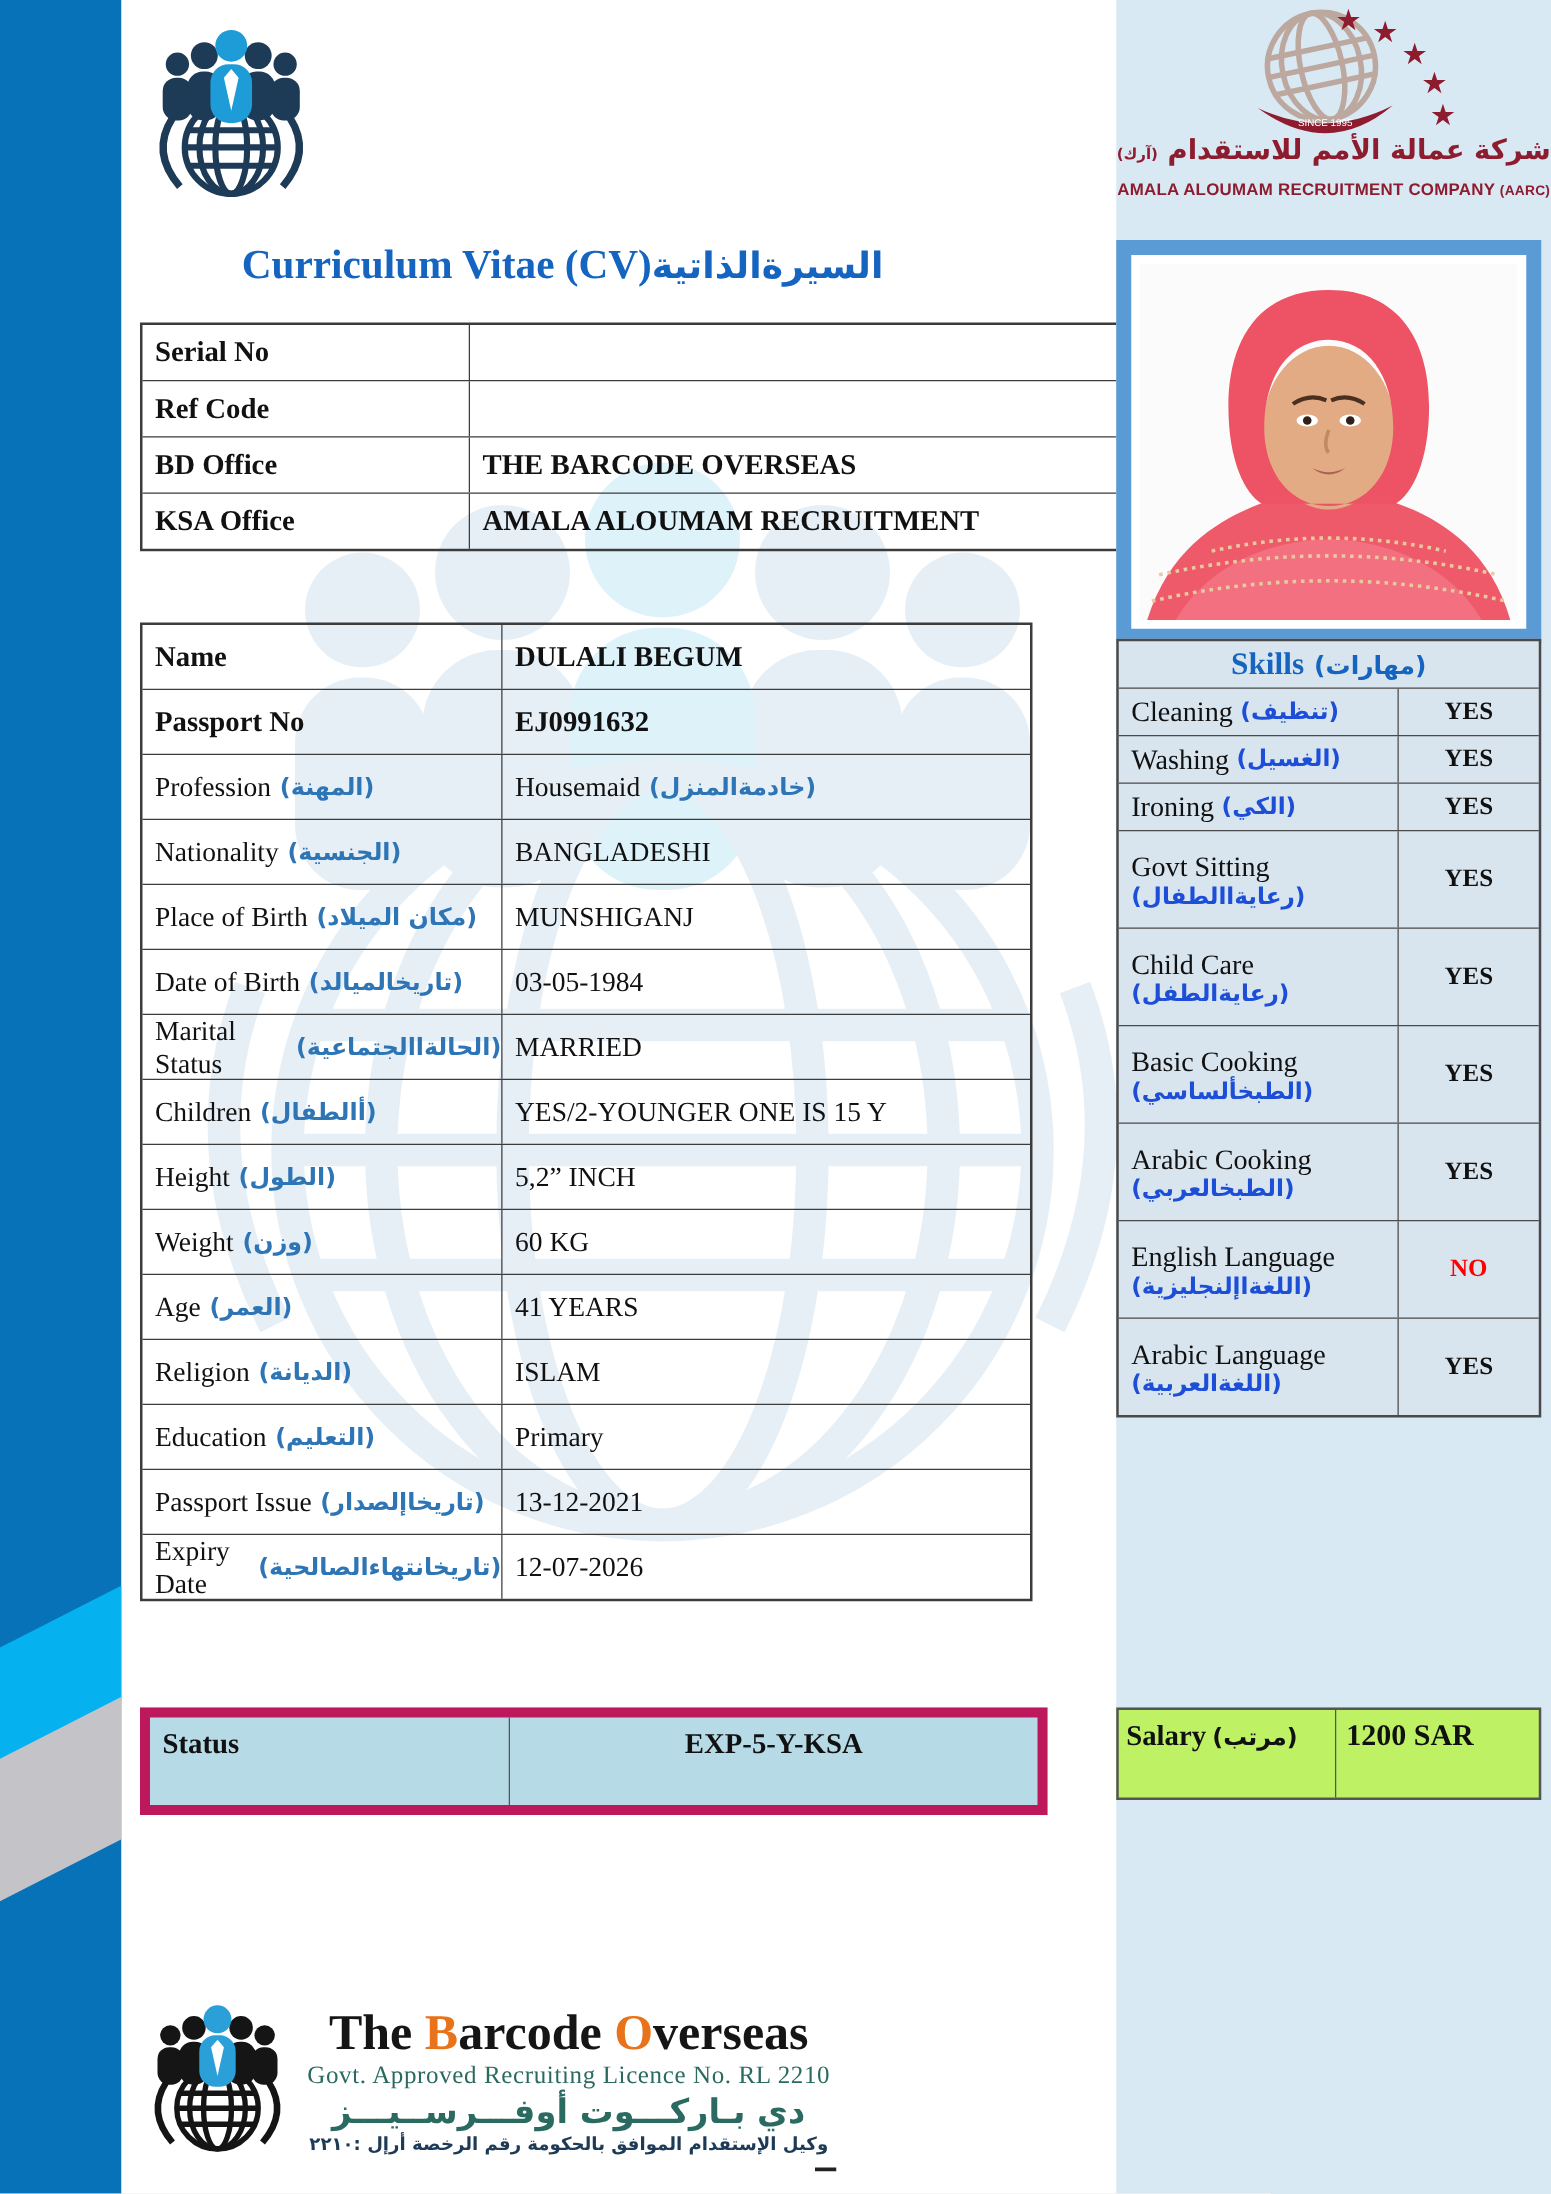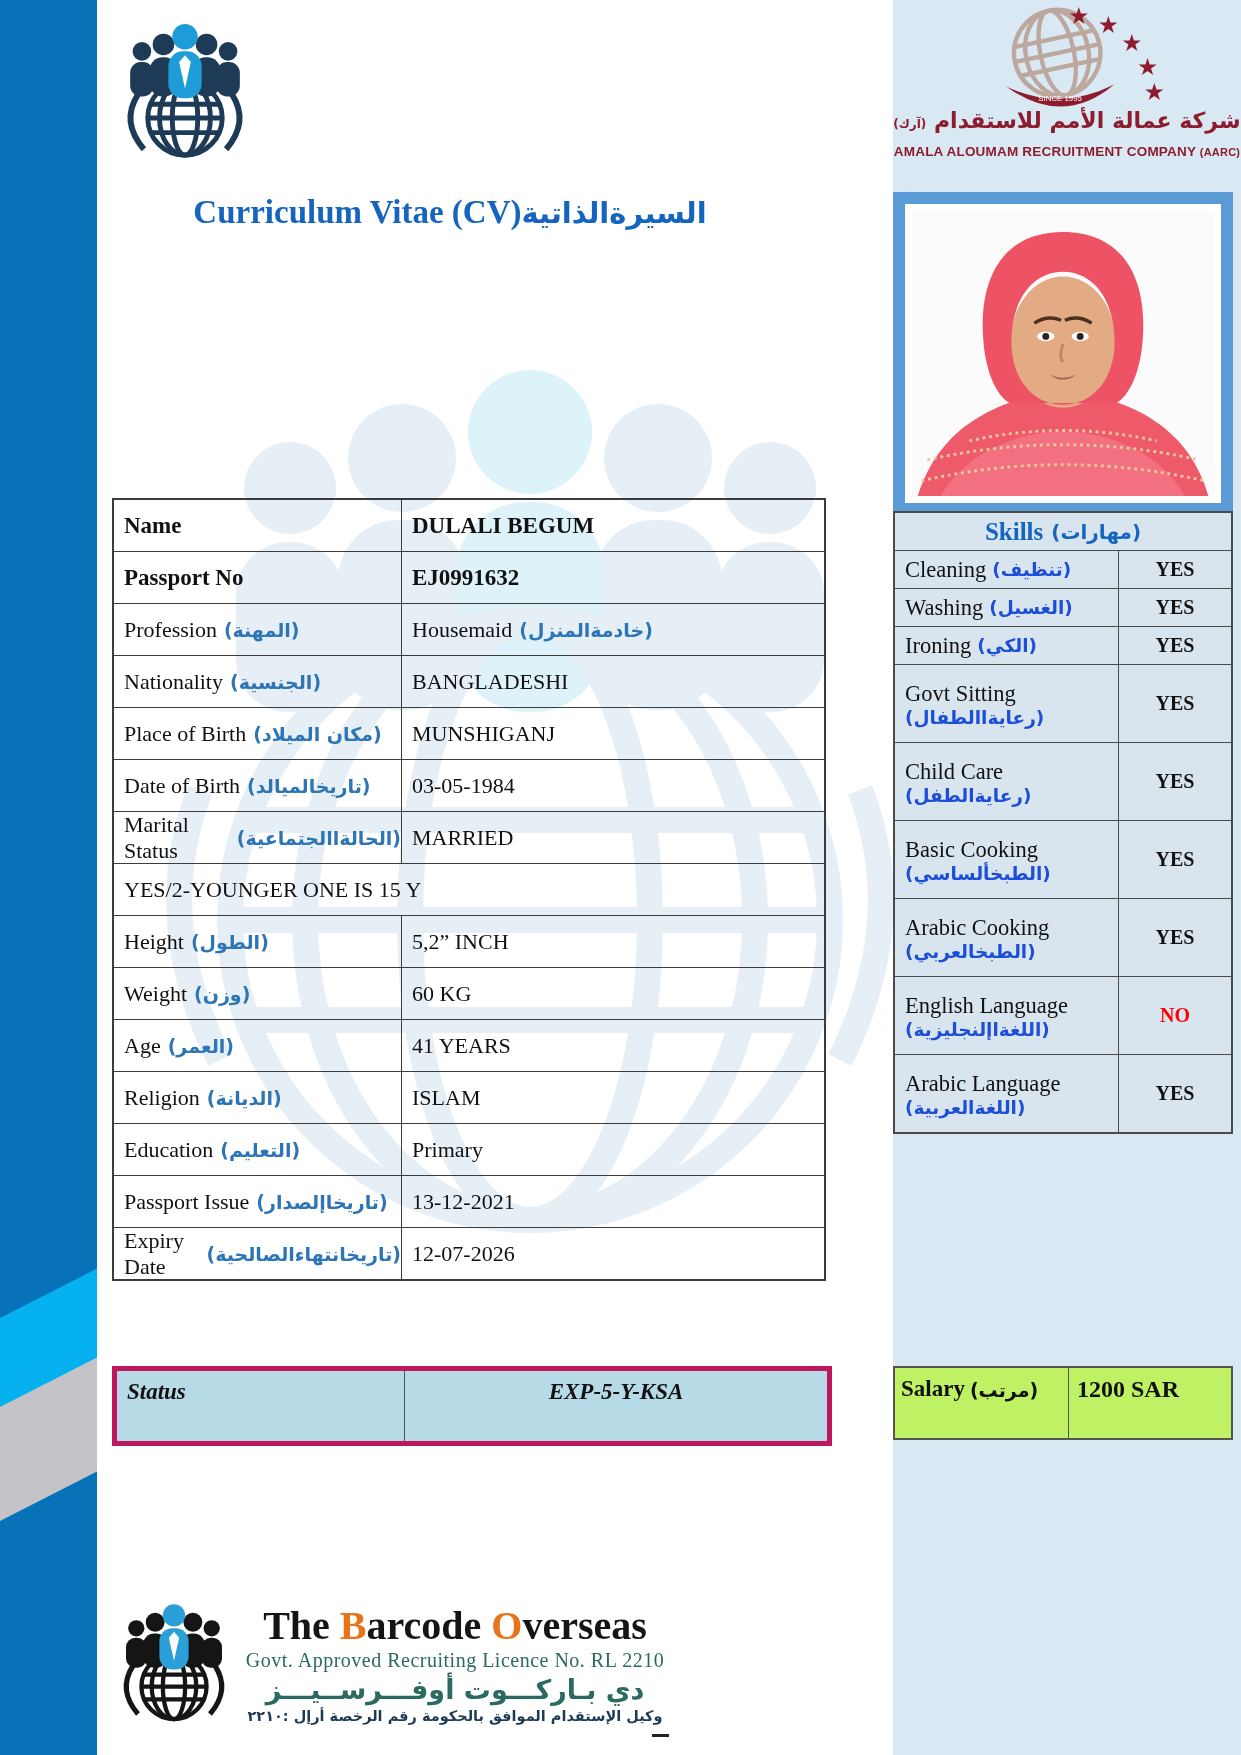--- a/index.html
+++ b/index.html
@@ -64,22 +64,22 @@
   .main-table{position:absolute;left:112px;top:498px;width:710px;border:2px solid #3c3c3c;z-index:1;}
   .m-row{display:flex;height:51px;border-top:1.6px solid #3c3c3c;}
   .m-row:first-child{border-top:none;}
   .m-label{width:288px;box-sizing:border-box;border-right:1.6px solid #3c3c3c;display:flex;align-items:center;
            gap:7px;padding-left:10px;font-size:22px;}
   .m-value{flex:1;display:flex;align-items:center;gap:7px;padding-left:10px;font-size:22px;}
   .m-row.bold .m-label,.m-row.bold .m-value{font-weight:bold;font-size:23px;}
   .m-label .ar,.m-value .ar{color:#2e75b6;font-weight:bold;font-size:19px;}
 
   
-  .status{position:absolute;left:112px;top:1366px;width:710px;height:70px;border:5px solid #be185d;
-          background:#b7dbe6;display:flex;z-index:1;font-style:italic;}
+  .status{position:absolute;left:112px;top:1366px;width:710px;height:70px;border:8px solid #be185d;
+          background:#b7dbe6;display:flex;z-index:1;}
   .st-label{width:288px;box-sizing:border-box;border-right:1.6px solid #555;padding:8px 0 0 10px;
             font-weight:bold;font-size:23px;}
   .st-value{flex:1;text-align:center;padding-top:8px;font-weight:bold;font-size:23px;}
   .salary{position:absolute;left:0;top:1366px;width:336px;height:70px;border:2px solid #555;
           background:#bef264;display:flex;}
   .sa-label{width:174px;box-sizing:border-box;border-right:1.4px solid #555;padding:8px 0 0 6px;
             font-weight:bold;font-size:23px;display:flex;gap:5px;}
   .sa-label .ar{font-size:19px;padding-top:3px;}
   .sa-value{flex:1;padding:8px 0 0 8px;font-weight:bold;font-size:24px;}
 
@@ -155,20 +155,38 @@
       <circle cx="70" cy="17" r="13"></circle>
         <rect x="53" y="32" width="34" height="48" rx="15"></rect>
     </g>
     <path d="M70 36 l6 7 -6 27 -6 -27 z" fill="#ffffff"></path>
   </svg>
 
   <div class="title">
     <span>Curriculum Vitae (CV)</span><span class="ar">السيرةالذاتية</span>
   </div>
 
+  <div class="info-table">
+    <div class="i-row">
+      <div class="i-label">Serial No</div>
+      <div class="i-value"></div>
+    </div>
+    <div class="i-row">
+      <div class="i-label">Ref Code</div>
+      <div class="i-value"></div>
+    </div>
+    <div class="i-row">
+      <div class="i-label">BD Office</div>
+      <div class="i-value">THE BARCODE OVERSEAS</div>
+    </div>
+    <div class="i-row">
+      <div class="i-label">KSA Office</div>
+      <div class="i-value">AMALA ALOUMAM RECRUITMENT</div>
+    </div>
+  </div>
 
   <div class="main-table">
     <div class="m-row bold">
       <div class="m-label">
           <span>Name</span>
           <span class="ar"></span>
         </div>
       <div class="m-value">
           <span>DULALI BEGUM</span>
           <span class="ar"></span>
@@ -224,20 +242,24 @@
     <div class="m-row">
       <div class="m-label">
           <span>Marital Status</span>
           <span class="ar">(الحالةاالجتماعية)</span>
         </div>
       <div class="m-value">
           <span>MARRIED</span>
         </div>
     </div>
     <div class="m-row">
+      <div class="m-label">
+          <span>Children</span>
+          <span class="ar">(أالطفال)</span>
+        </div>
       <div class="m-value">
           <span>YES/2-YOUNGER ONE IS 15 Y</span>
         </div>
     </div>
     <div class="m-row">
       <div class="m-label">
           <span>Height</span>
           <span class="ar">(الطول)</span>
         </div>
       <div class="m-value">

